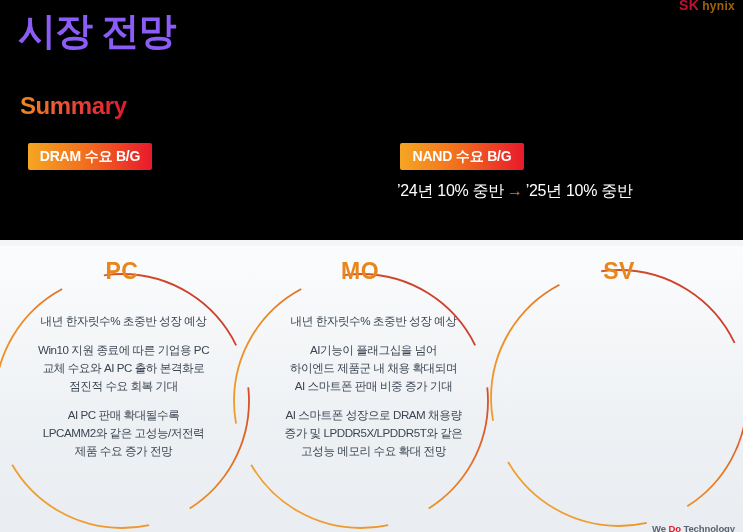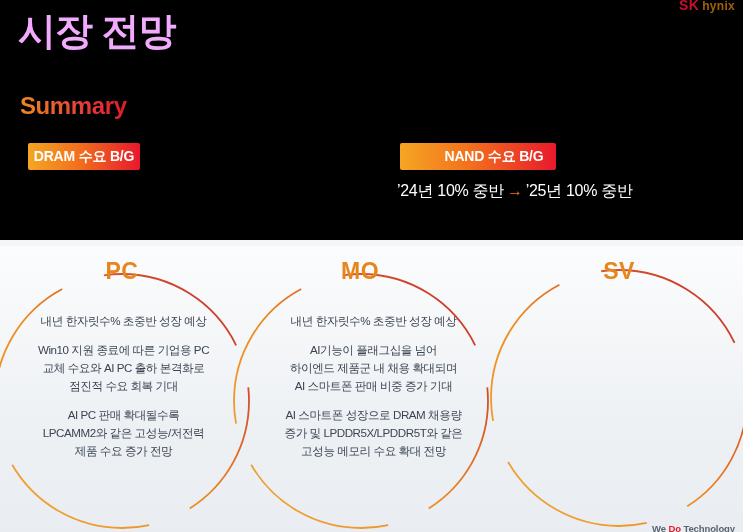--- a/index.html
+++ b/index.html
@@ -19,41 +19,41 @@
   .brand-logo{
     position:absolute;right:8px;top:-2px;
     font-size:13px;font-weight:bold;letter-spacing:.3px;
     line-height:14px;white-space:nowrap;
   }
   .brand-logo .sk{color:#c8102e;font-weight:bold;font-size:14px;}
   .brand-logo .hx{color:#a16207;font-weight:bold;font-size:12px;margin-left:3px;}
 
   .slide-title{
     position:absolute;left:18px;top:8px;
-    color:#f0abfc;font-size:38px;font-weight:bold;
+    color:#8b5cf6;font-size:38px;font-weight:bold;
     letter-spacing:-1px;line-height:46px;
   }
 
   .summary-label{
     position:absolute;left:20px;top:92px;
     font-size:24px;font-weight:bold;letter-spacing:-.4px;
     background:linear-gradient(90deg,#f08a1e 0%,#e8403a 55%,#e01a2b 100%);
     -webkit-background-clip:text;background-clip:text;
     color:transparent;-webkit-text-fill-color:transparent;
   }
 
   
   .badge{
     position:absolute;height:27px;line-height:27px;
     color:#fff;font-size:14px;font-weight:bold;letter-spacing:-.2px;
     text-align:center;border-radius:2px;
     background:linear-gradient(90deg,#f5a623 0%,#f2701d 45%,#e8192c 100%);
   }
-  .badge-dram{left:28px;top:143px;width:112px;}
-  .badge-nand{left:400px;top:143px;width:124px;padding-left:32px;}
+  .badge-dram{left:28px;top:143px;width:124px;}
+  .badge-nand{left:400px;top:143px;width:124px;}
 
   .summary-line{
     position:absolute;color:#ffffff;font-size:16px;
     letter-spacing:-.3px;white-space:nowrap;
   }
   .summary-line .arrow{color:#f2701d;font-weight:bold;padding:0 3px;}
   .line-dram{left:25px;top:181px;}
   .line-nand{left:397px;top:181px;}
 
   

